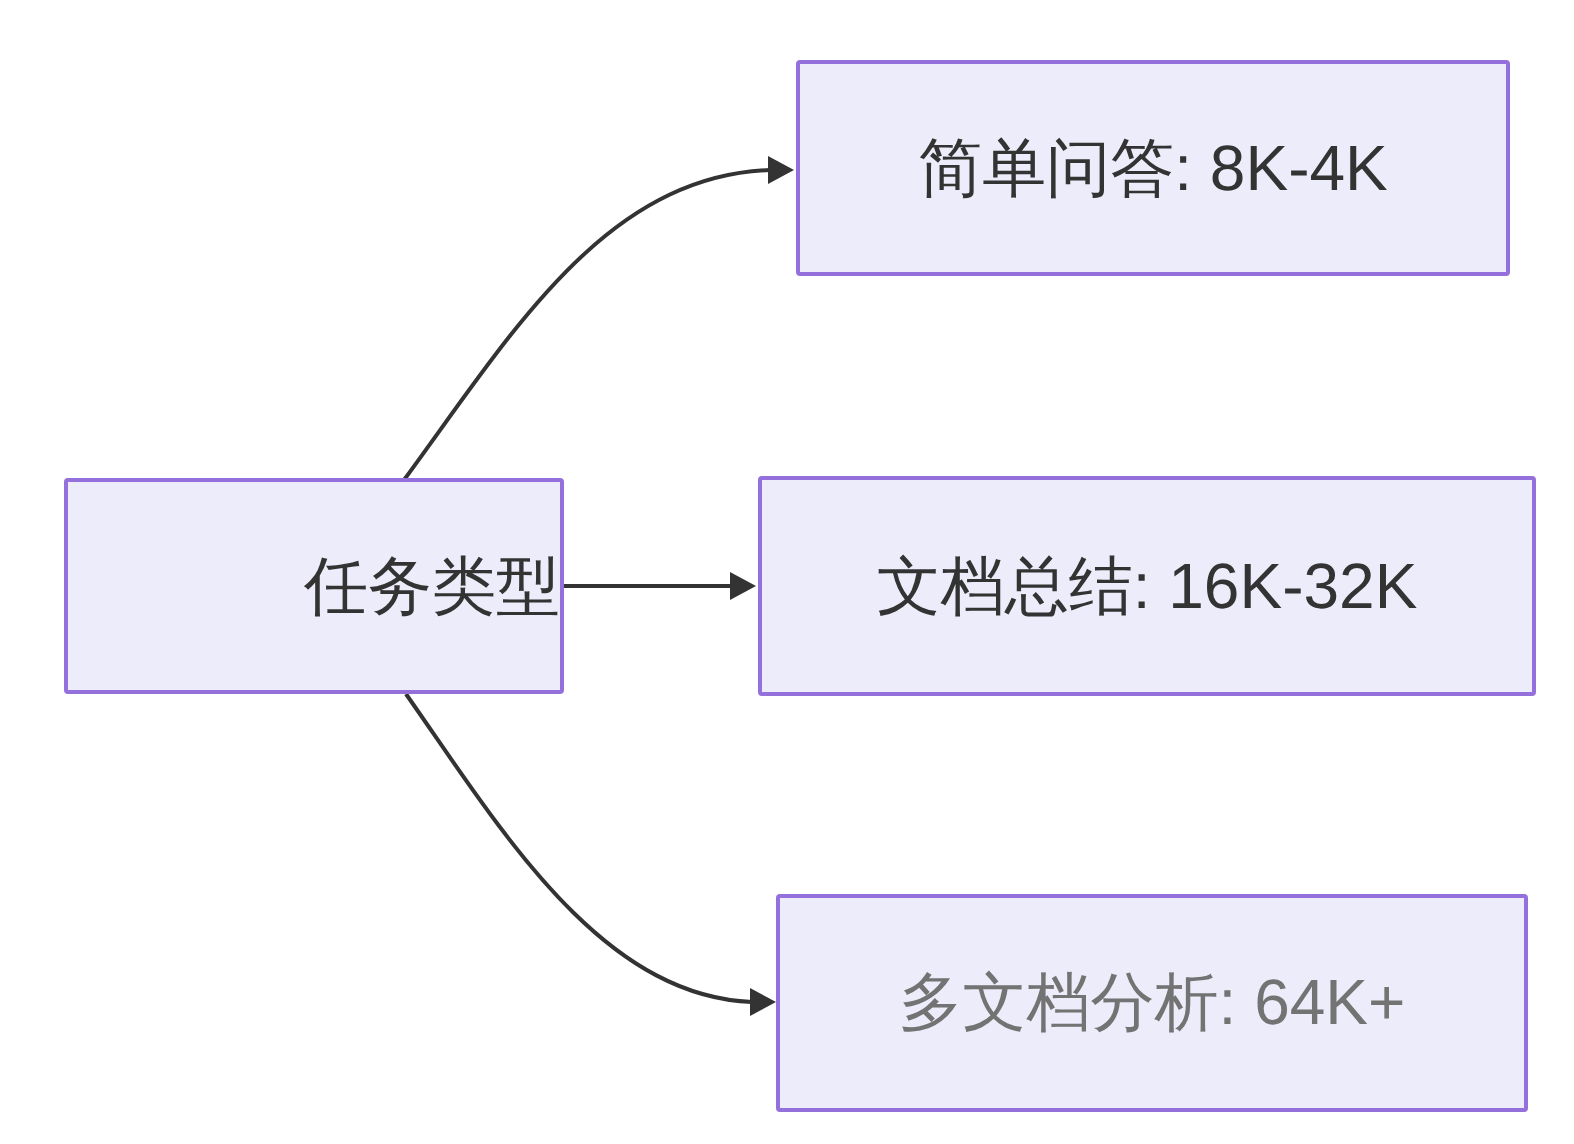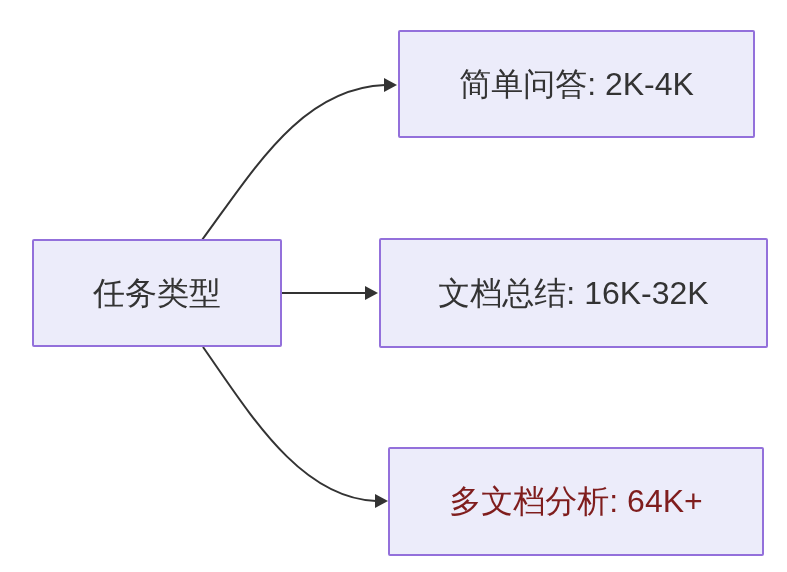--- a/index.html
+++ b/index.html
@@ -53,29 +53,29 @@
     <path d="M202,240 C255,168 302,88 385,85" fill="none" stroke-width="2" stroke="#333333"></path>
     <polygon points="397,85 384,78 384,92" fill="#333333"></polygon>
 
     <path d="M282,293 L366,293" fill="none" stroke-width="2" stroke="#333333"></path>
     <polygon points="378,293 365,286 365,300" fill="#333333"></polygon>
 
     <path d="M203,347 C250,414 300,498 376,501" fill="none" stroke-width="2" stroke="#333333"></path>
     <polygon points="388,501 375,494 375,508" fill="#333333"></polygon>
   </svg>
 
-  <div class="node node-task-type" style="background: rgb(236, 236, 250); border-color: rgb(147, 112, 219); color: rgb(51, 51, 51);">
+  <div class="node node-task-type" style="background: rgb(236, 236, 250); border-color: rgb(147, 112, 219); color: rgb(51, 51, 51); justify-content: flex-end;">
     <span>任务类型</span>
   </div>
 
   <div class="node node-simple-qa" style="background: rgb(236, 236, 250); border-color: rgb(147, 112, 219); color: rgb(51, 51, 51);">
-    <span>简单问答: 2K-4K</span>
+    <span>简单问答: 8K-4K</span>
   </div>
 
   <div class="node node-doc-summary" style="background: rgb(236, 236, 250); border-color: rgb(147, 112, 219); color: rgb(51, 51, 51);">
     <span>文档总结: 16K-32K</span>
   </div>
 
-  <div class="node node-multi-doc" style="background: rgb(236, 236, 250); border-color: rgb(147, 112, 219); color: #7f1d1d;">
+  <div class="node node-multi-doc" style="background: rgb(236, 236, 250); border-color: rgb(147, 112, 219); color: #737373;">
     <span>多文档分析: 64K+</span>
   </div>
 
 </div>
 
 </body></html>

